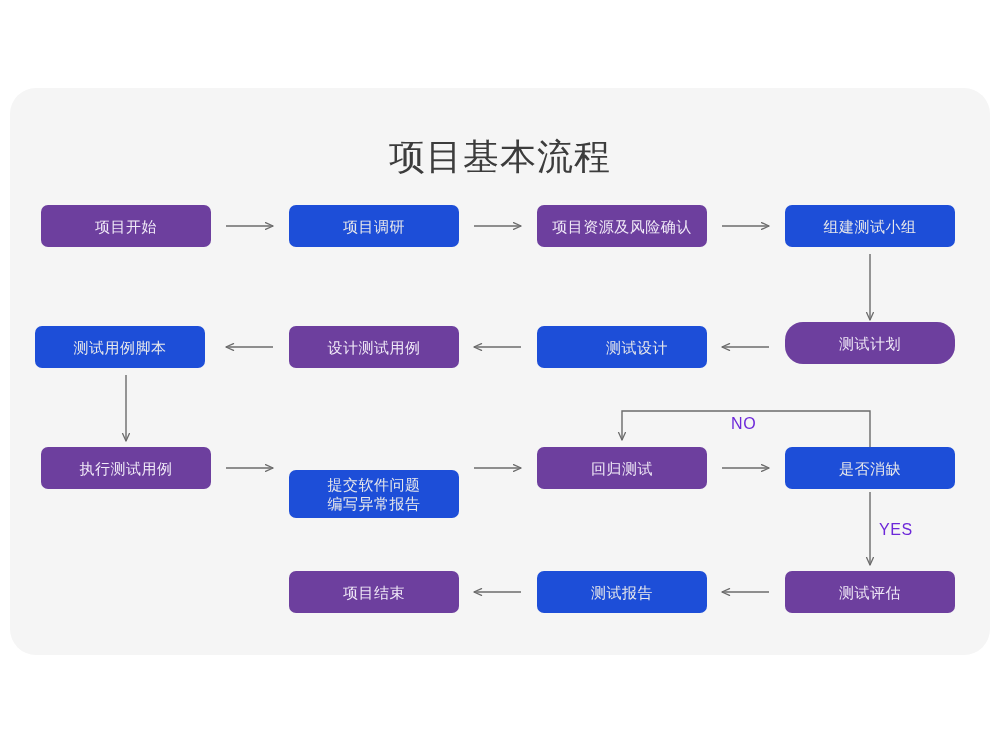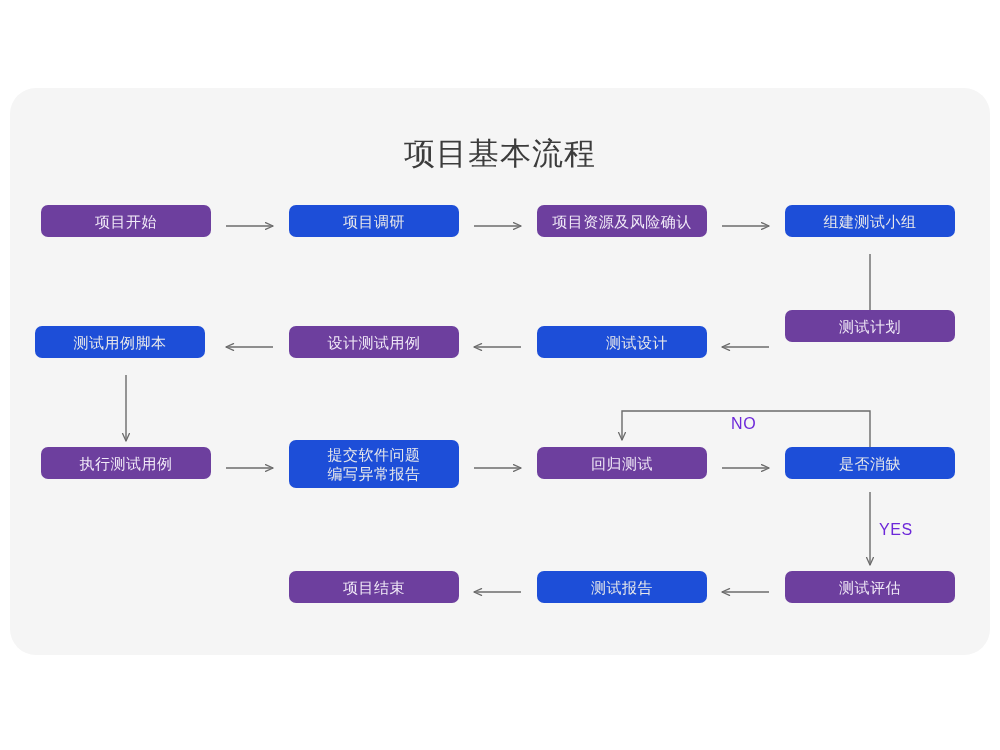--- a/index.html
+++ b/index.html
@@ -27,29 +27,29 @@
     height: 567px;
     background: #f5f5f5;
     border-radius: 26px;
   }
   .title {
     position: absolute;
     left: 0;
     top: 133px;
     width: 1000px;
     text-align: center;
-    font-size: 31px;
+    font-size: 36px;
     color: #3c3c3c;
     letter-spacing: 1px;
     font-weight: 400;
   }
   .node {
     position: absolute;
     width: 170px;
-    height: 32px;
+    height: 42px;
     border-radius: 7px;
     display: flex;
     align-items: center;
     justify-content: center;
     text-align: center;
     font-size: 15px;
     line-height: 19px;
     box-sizing: border-box;
     letter-spacing: 0.5px;
   }
@@ -142,28 +142,28 @@
 
   <div class="node gray" style="left:35px;  top:326px;">
     <span class="lbl">测试用例脚本</span>
   </div>
   <div class="node purple" style="left:289px; top:326px;">
     <span class="lbl">设计测试用例</span>
   </div>
   <div class="node gray" style="left:537px; top:326px;padding-left:30px;">
     <span class="lbl">测试设计</span>
   </div>
-  <div class="node purple" style="left:785px; top:310px;">
+  <div class="node purple" style="left:785px; top:322px;border-radius:18px;">
     <span class="lbl">测试计划</span>
   </div>
 
   <div class="node purple" style="left:41px;  top:447px;">
     <span class="lbl">执行测试用例</span>
   </div>
-  <div class="node gray tall" style="left:289px; top:440px;">
+  <div class="node gray tall" style="left:289px; top:470px;">
     <span class="lbl">提交软件问题
 编写异常报告</span>
   </div>
   <div class="node purple" style="left:537px; top:447px;">
     <span class="lbl">回归测试</span>
   </div>
   <div class="node gray" style="left:785px; top:447px;">
     <span class="lbl">是否消缺</span>
   </div>
 

